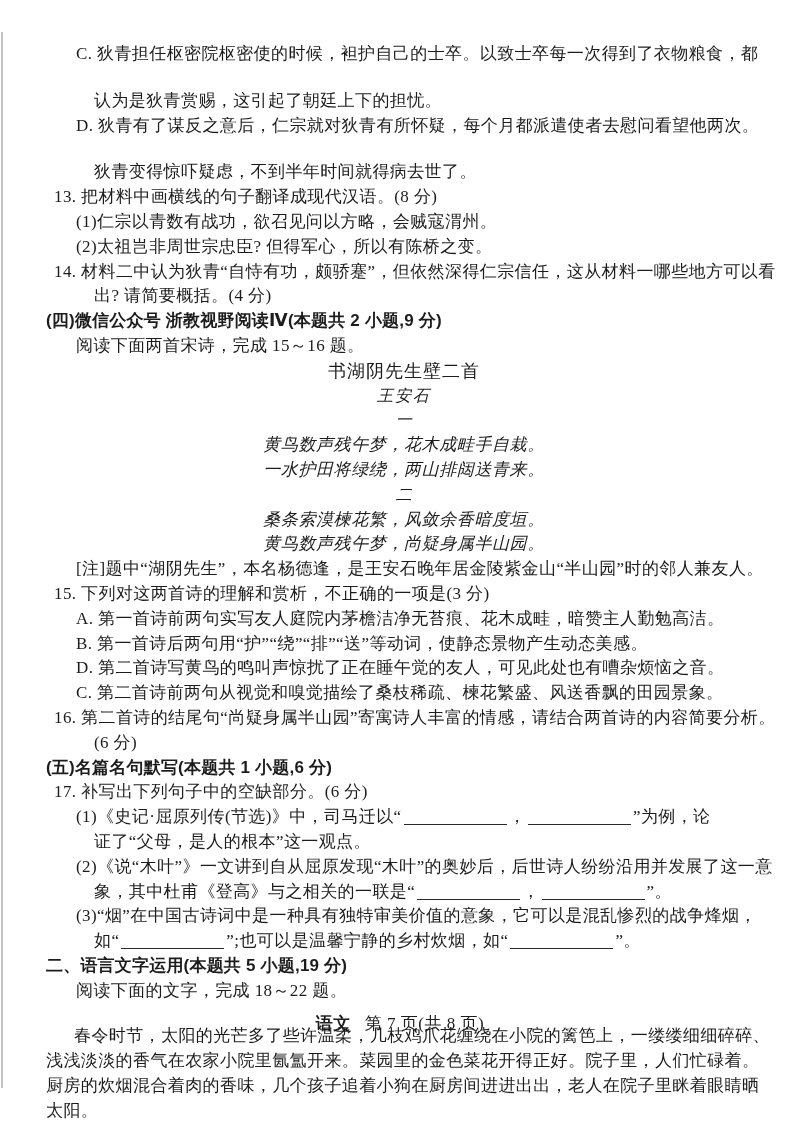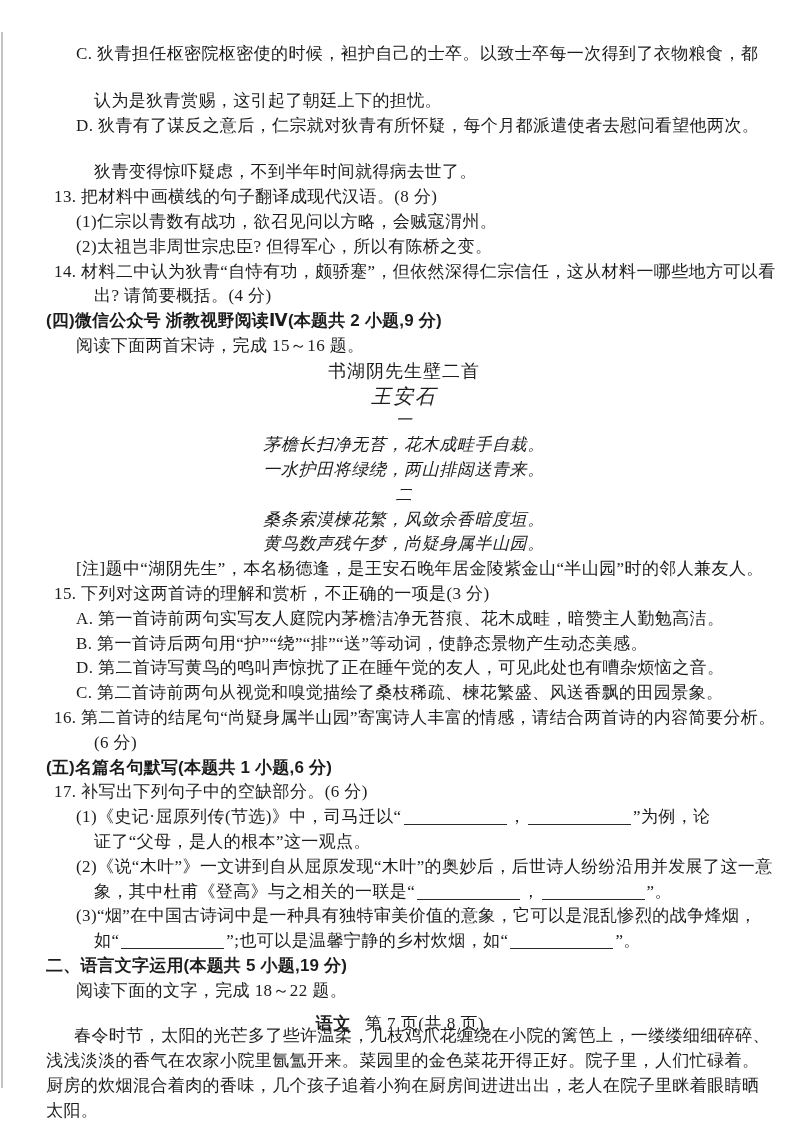--- a/index.html
+++ b/index.html
@@ -48,21 +48,21 @@
     text-align: center;
     font-family: "Liberation Sans", "DejaVu Sans", sans-serif;
     font-weight: normal;
     font-size: 18px;
     letter-spacing: 1px;
   }
   .center-author, .center-num, .center-poem {
     text-align: center;
     font-style: italic;           
   }
-  .center-author { font-size: 20px; letter-spacing: 2px; }
+  .center-author { font-size: 16px; letter-spacing: 2px; }
   .center-num    { font-size: 16px; }
   .center-poem   { font-size: 17px; letter-spacing: 0.6px; }
   
   .blank {
     display: inline-block;
     height: 13px;
     border-bottom: 1.5px solid #2a2a2a;
     vertical-align: -3px;
     margin: 0 2px;
   }
@@ -102,21 +102,21 @@
     <div class="line q"><span>13. 把材料中画横线的句子翻译成现代汉语。(8 分)</span></div>
     <div class="line sub"><span>(1)仁宗以青数有战功，欲召见问以方略，会贼寇渭州。</span></div>
     <div class="line sub"><span>(2)太祖岂非周世宗忠臣? 但得军心，所以有陈桥之变。</span></div>
     <div class="line q"><span>14. 材料二中认为狄青“自恃有功，颇骄蹇”，但依然深得仁宗信任，这从材料一哪些地方可以看</span></div>
     <div class="line subc"><span>出? 请简要概括。(4 分)</span></div>
     <div class="line h"><span>(四)微信公众号 浙教视野阅读Ⅳ(本题共 2 小题,9 分)</span></div>
     <div class="line sub"><span>阅读下面两首宋诗，完成 15～16 题。</span></div>
     <div class="line center-title"><span>书湖阴先生壁二首</span></div>
     <div class="line center-author"><span>王安石</span></div>
     <div class="line center-num"><span>一</span></div>
-    <div class="line center-poem"><span>茅檐长扫净无苔，花木成畦手自栽。</span></div>
+    <div class="line center-poem"><span>黄鸟数声残午梦，花木成畦手自栽。</span></div>
     <div class="line center-poem"><span>一水护田将绿绕，两山排闼送青来。</span></div>
     <div class="line center-num"><span>二</span></div>
     <div class="line center-poem"><span>桑条索漠楝花繁，风敛余香暗度垣。</span></div>
     <div class="line center-poem"><span>黄鸟数声残午梦，尚疑身属半山园。</span></div>
     <div class="line sub"><span>[注]题中“湖阴先生”，本名杨德逢，是王安石晚年居金陵紫金山“半山园”时的邻人兼友人。</span></div>
     <div class="line q"><span>15. 下列对这两首诗的理解和赏析，不正确的一项是(3 分)</span></div>
     <div class="line opt"><span>A. 第一首诗前两句实写友人庭院内茅檐洁净无苔痕、花木成畦，暗赞主人勤勉高洁。</span></div>
     <div class="line opt"><span>B. 第一首诗后两句用“护”“绕”“排”“送”等动词，使静态景物产生动态美感。</span></div>
     <div class="line opt"><span>D. 第二首诗写黄鸟的鸣叫声惊扰了正在睡午觉的友人，可见此处也有嘈杂烦恼之音。</span></div>
     <div class="line opt"><span>C. 第二首诗前两句从视觉和嗅觉描绘了桑枝稀疏、楝花繁盛、风送香飘的田园景象。</span></div>

